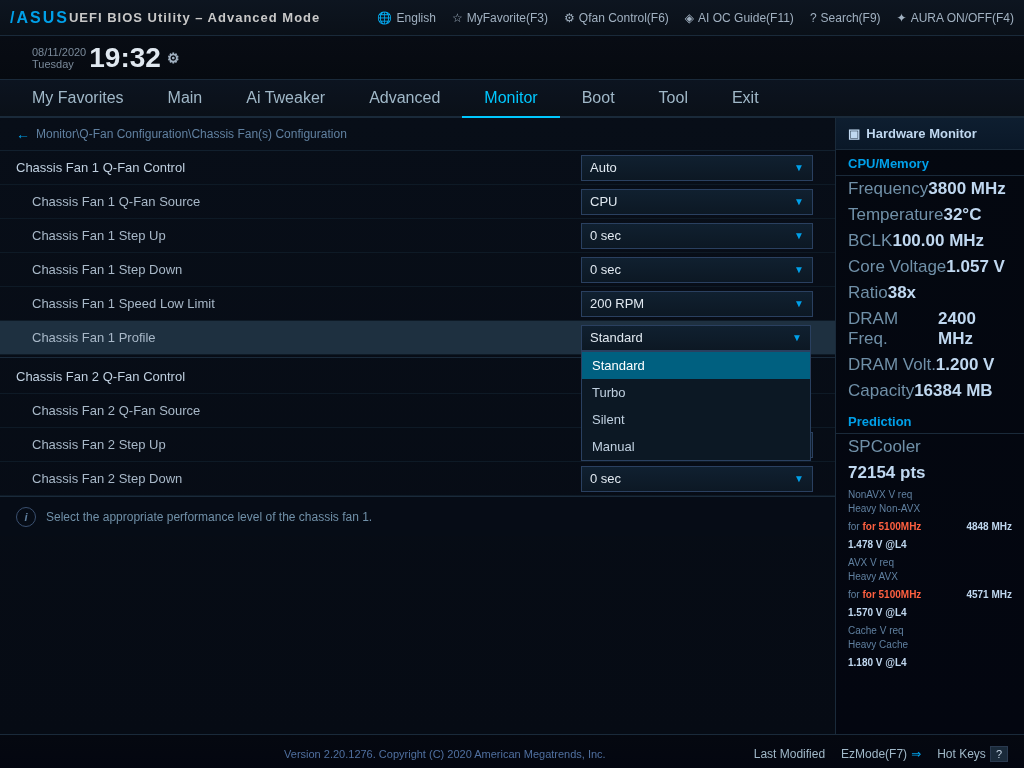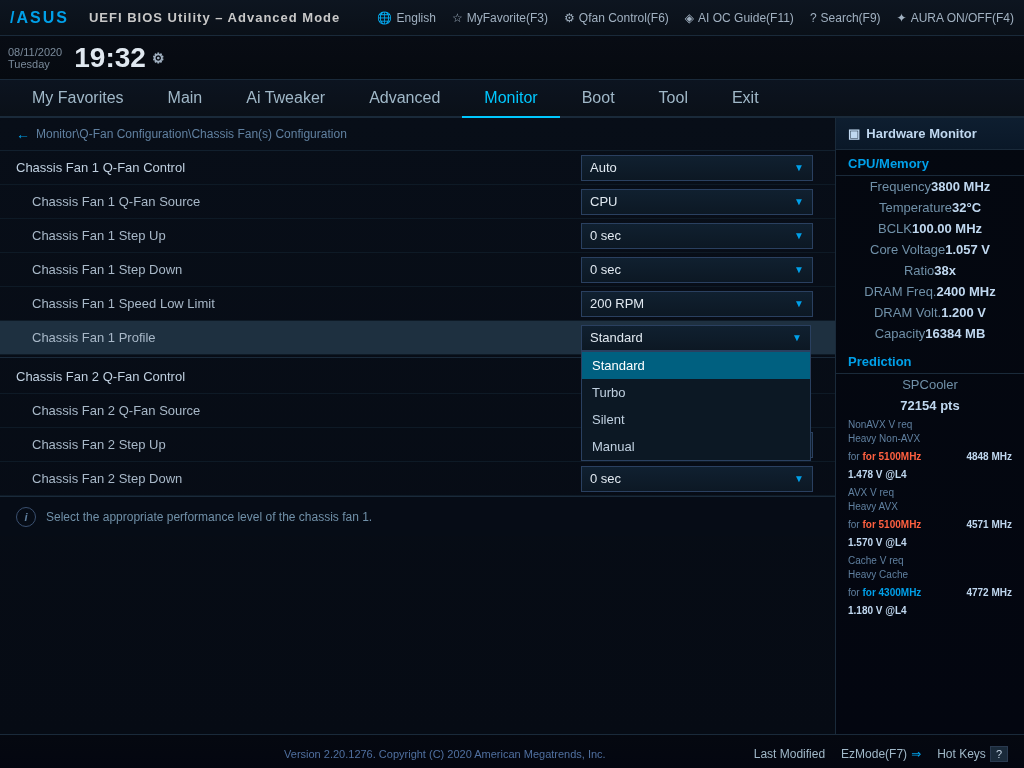--- a/index.html
+++ b/index.html
@@ -23,21 +23,21 @@
       padding: 0 10px;
       gap: 18px;
     }
     .asus-logo {
       color: #00a0e9;
       font-weight: bold;
       font-size: 14px;
       letter-spacing: 1px;
       display: flex;
       align-items: center;
-      gap: 20px;
+      gap: 0;
     }
     .bios-title { color: #c8c8c8; font-size: 13px; }
     .top-bar-right {
       margin-left: auto;
       display: flex;
       align-items: center;
       gap: 16px;
     }
     .top-bar-item {
       display: flex;
@@ -47,22 +47,22 @@
       font-size: 12px;
       cursor: pointer;
     }
 
     
     .datetime-bar {
       background: linear-gradient(180deg, #080c14 0%, #060a10 100%);
       height: 44px;
       display: flex;
       align-items: center;
-      padding: 0 8px;
-      gap: 12px;
+      padding: 0 32px;
+      gap: 3px;
       border-bottom: 1px solid #1a2a3a;
     }
     .datetime-left { display: flex; flex-direction: column; font-size: 11px; color: #7a8a9a; }
     .clock { font-size: 28px; font-weight: bold; color: #e0e8f0; display: flex; align-items: center; gap: 6px; }
     .gear-icon { font-size: 14px; color: #a0b0c0; cursor: pointer; }
 
     
     .nav-bar {
       background: linear-gradient(180deg, #0c1420 0%, #0a1018 100%);
       display: flex;
@@ -206,23 +206,23 @@
     }
     .hw-section-title {
       color: #00a0e9;
       font-size: 13px;
       font-weight: bold;
       padding: 6px 12px 4px;
       border-bottom: 1px solid #1a2a3a;
     }
     .hw-row {
       display: flex;
-      justify-content: center;
+      justify-content: flex-start;
       padding: 3px 12px;
-      font-size: 13px;
+      font-size: 17px;
     }
     .hw-label { color: #7090a8; }
     .hw-value { color: #c0d8f0; font-weight: bold; }
     .prediction-section { margin-top: 4px; }
     .prediction-row {
       padding: 2px 12px;
       font-size: 10px;
       line-height: 1.4;
     }
     .prediction-label { color: #6080a0; }
@@ -540,24 +540,20 @@
     </div>
     <div class="prediction-row">
       <span class="prediction-value">1.570 V @L4</span>
     </div>
 
     <div class="prediction-row">
       <div class="prediction-label">Cache V req</div>
       <div class="prediction-label">Heavy Cache</div>
     </div>
     <div class="prediction-row">
-      <span class="prediction-label">for </span><span class="prediction-highlight" style="display:inline;color:#00a0e9;font-size:10px;">for 4300MHz</span>
-      <span class="prediction-value" style="float:right;">4772 MHz</span>
-    </div>
-    <div class="prediction-row">
       <span class="prediction-value">1.180 V @L4</span>
     </div>
   </div>
 </div>
 
 <div class="bottom-bar">
   <div style="width:120px;"></div>
   <span class="bottom-version">Version 2.20.1276. Copyright (C) 2020 American Megatrends, Inc.</span>
   <div class="bottom-right">
     <div class="bottom-btn">

